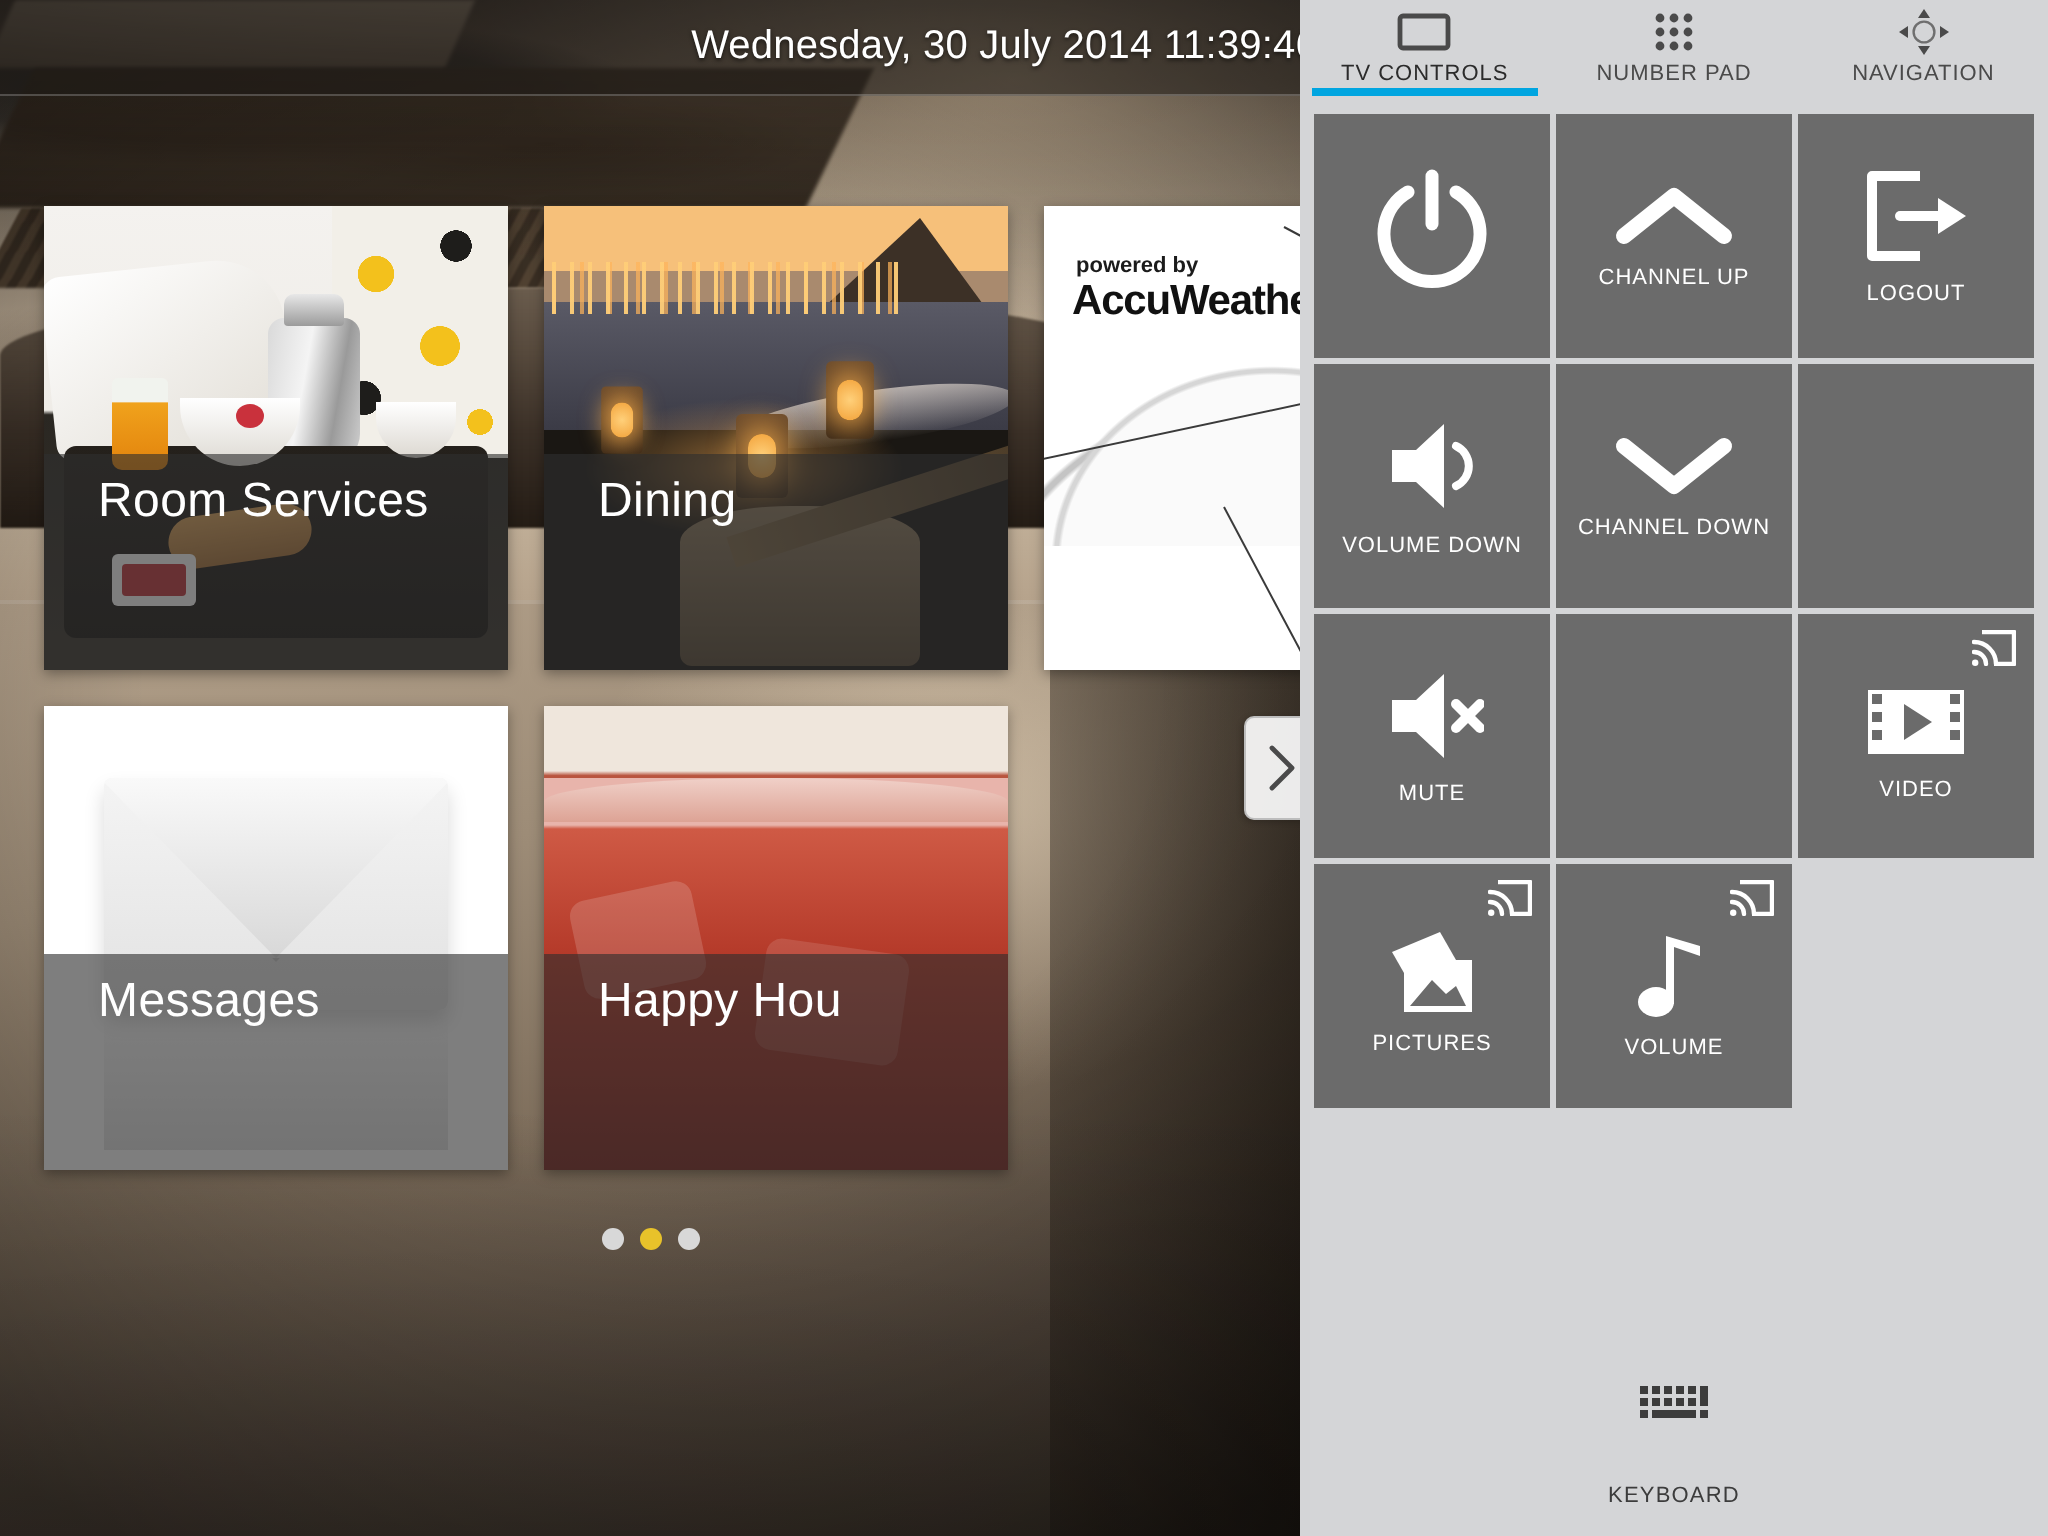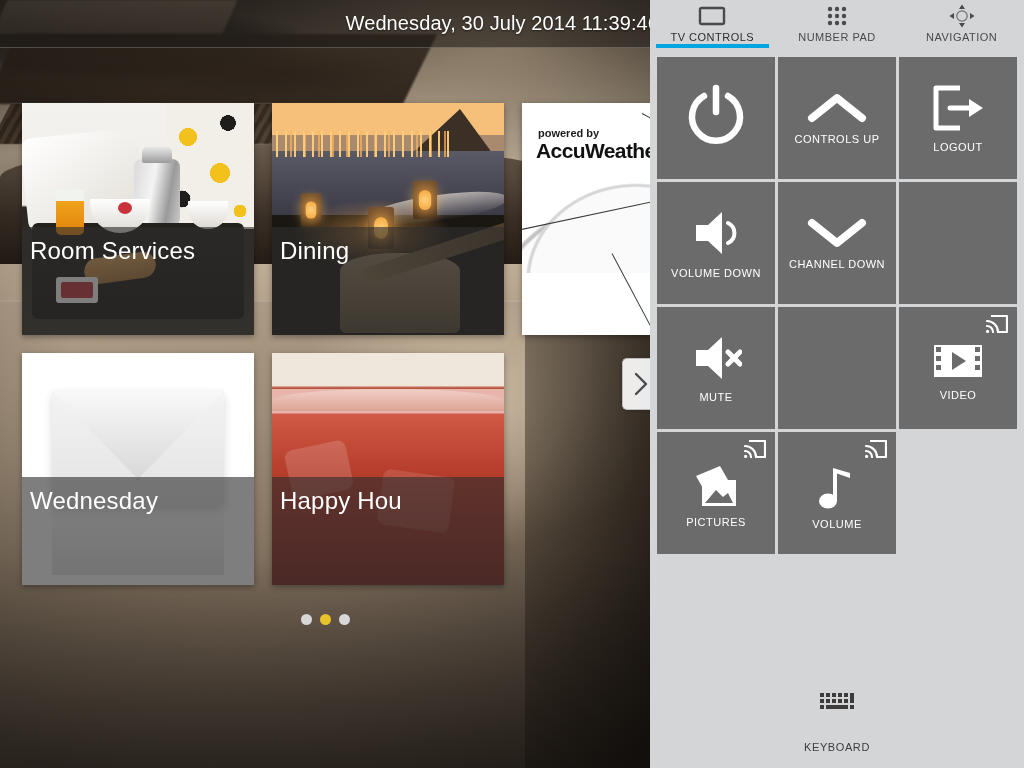--- a/index.html
+++ b/index.html
@@ -125,21 +125,21 @@
     background: #cfcfcf;
     box-shadow: 0 2px 6px rgba(0,0,0,.35);
     cursor: pointer;
   }
   .tile-img { position: absolute; inset: 0; text-align: right; }
   .tile-label {
     position: absolute; left: 0; right: 0; top: 124px; bottom: 0;
     background: rgba(46,46,46,.62);
     color: #fff;
     font-size: 24px;
-    padding: 10px 10px 0 8px;
+    padding: 10px 10px 0 27px;
     white-space: nowrap;
     letter-spacing: .2px;
   }
 
   
   
   .art-room { background: linear-gradient(180deg,#f4f2ef 0%,#efece7 44%, #2a2722 45%, #39342c 100%); }
   .art-room .wallpaper {
     position: absolute; right: 0; top: 0; width: 88px; height: 126px;
     background:
@@ -512,21 +512,21 @@
           <div class="accu-b">AccuWeather.</div>
         </div>
       </div>
 
 
       <div class="tile">
         <div class="tile-img art-msg">
           <div class="env"></div>
           <div class="reflect"></div>
         </div>
-        <div class="tile-label">Wednesday</div>
+        <div class="tile-label">Messages</div>
       </div>
 
       <div class="tile">
         <div class="tile-img art-happy">
           <div class="glass"></div>
             <div class="foam"></div>
           <div class="ice1"></div>
             <div class="ice2"></div>
         </div>
         <div class="tile-label">Happy Hou</div>
@@ -607,21 +607,21 @@
         <span class="rlabel"></span>
       </div>
 
 
       <div class="rbtn">
         <span class="glyph">
           <svg width="62" height="34" viewBox="0 0 62 34">
             <polyline points="6,27 31,7 56,27" fill="none" stroke="#fff" stroke-width="8" stroke-linecap="round" stroke-linejoin="round"></polyline>
           </svg>
         </span>
-        <span class="rlabel">CONTROLS UP</span>
+        <span class="rlabel">CHANNEL UP</span>
       </div>
 
       <div class="rbtn">
         <span class="glyph">
           <svg width="56" height="50" viewBox="0 0 56 50">
             <path d="M30 5 H6 V45 H30" fill="none" stroke="#fff" stroke-width="5" stroke-linejoin="round"></path>
             <line x1="20" y1="25" x2="46" y2="25" stroke="#fff" stroke-width="5" stroke-linecap="round"></line>
             <polygon points="53,25 39,16 39,34" fill="#fff"></polygon>
           </svg>
         </span>

